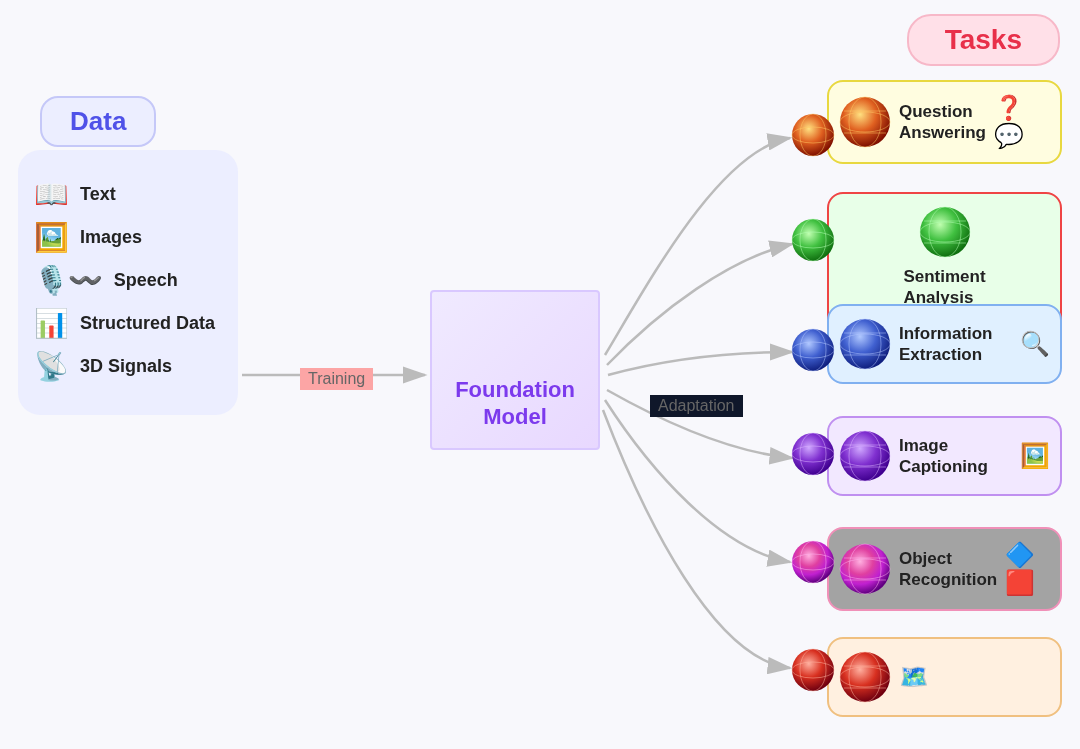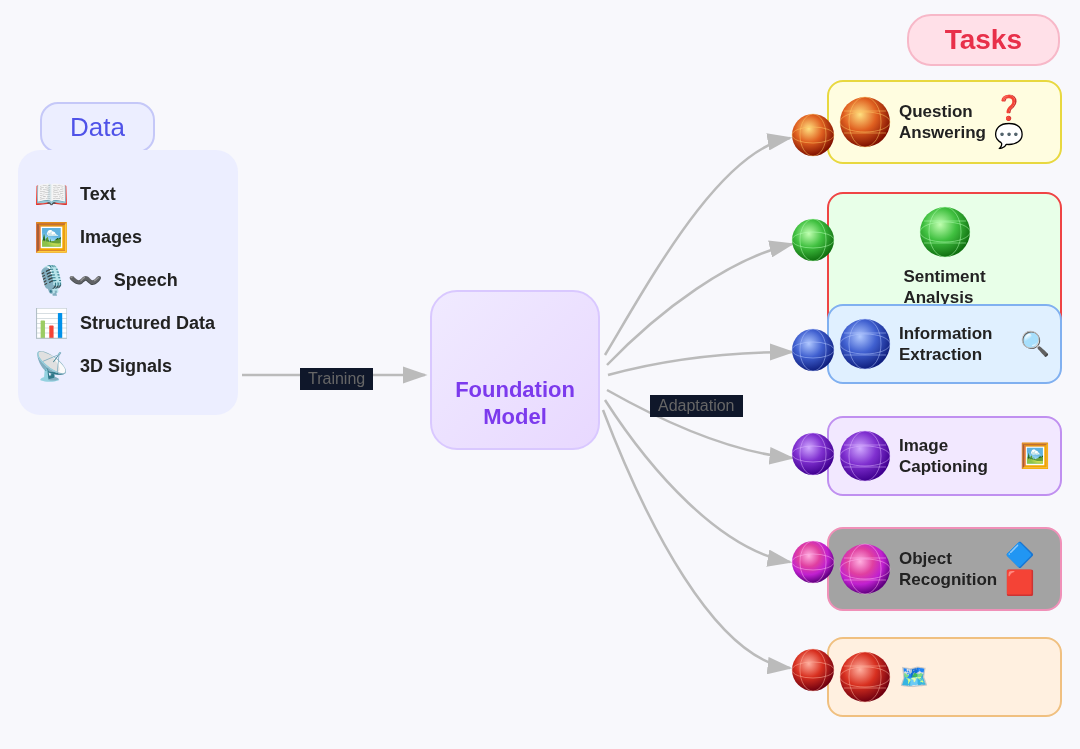--- a/index.html
+++ b/index.html
@@ -18,26 +18,26 @@
       left: 18px;
       top: 150px;
       width: 220px;
       background: #eceeff;
       border-radius: 22px;
       padding: 18px 16px 22px 16px;
     }
     .data-title {
       position: absolute;
       left: 40px;
-      top: 102px;
+      top: 96px;
       background: #eceeff;
       border-radius: 18px;
       padding: 8px 28px;
       font-size: 26px;
-      font-weight: 400;
+      font-weight: 700;
       color: #4f52e8;
       border: 2px solid #c5c8f8;
       text-align: right;
     }
     .data-item {
       display: flex;
       align-items: center;
       margin: 10px 0;
       font-size: 18px;
       font-weight: 600;
@@ -51,21 +51,21 @@
     }
 
     
     .foundation-box {
       position: absolute;
       left: 430px;
       top: 290px;
       width: 170px;
       height: 160px;
       background: linear-gradient(135deg, #f0eaff 0%, #e8d8ff 100%);
-      border-radius: 27px;
+      border-radius: 4px;
       display: flex;
       flex-direction: column;
       align-items: center;
       justify-content: flex-end;
       padding-bottom: 18px;
       border: 2px solid #d9c8ff;
     }
     .foundation-label {
       font-size: 22px;
       font-weight: 800;
@@ -88,21 +88,21 @@
       border: 2px solid #f7b8c8;
     }
 
     
     .training-label {
       position: absolute;
       left: 300px;
       top: 368px;
       font-size: 16px;
       color: #666;
-      background: #0f172a;
+      background: #fca5a5;
       padding: 2px 8px;
     }
     .adaptation-label {
       position: absolute;
       left: 618px;
       top: 395px;
       font-size: 16px;
       color: #666;
       background: #0f172a;
       padding: 2px 8px;

